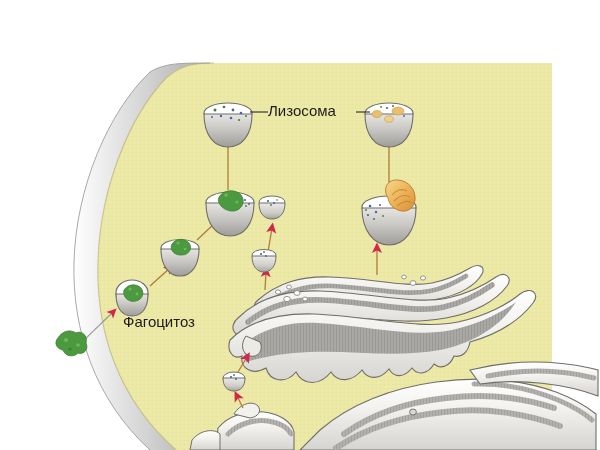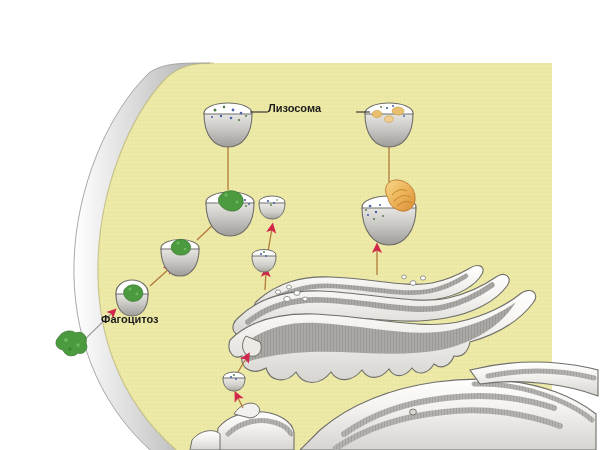--- a/index.html
+++ b/index.html
@@ -37,28 +37,27 @@
   #figure {
     position: absolute;
     left: 0;
     top: 0;
     width: 600px;
     height: 450px;
   }
   .lbl {
     position: absolute;
     font-family: "Liberation Sans", sans-serif;
-    font-size: 11px;
+    font-size: 15px;
     color: #1b1b1b;
     white-space: nowrap;
-    font-weight: bold;
   }
   #lbl-lizosoma { left: 268px; top: 102px; }
   #lbl-autofagia { left: 414px; top: 171px; }
-  #lbl-fagocitoz { left: 101px; top: 313px; text-align: right; }
+  #lbl-fagocitoz { left: 123px; top: 313px; text-align: right; }
 </style>
 </head>
 <body>
 
 <div id="slide">
 
   <div id="title">Лизосомы</div>
 
   <svg id="figure" viewBox="0 0 600 450">
     <defs>

